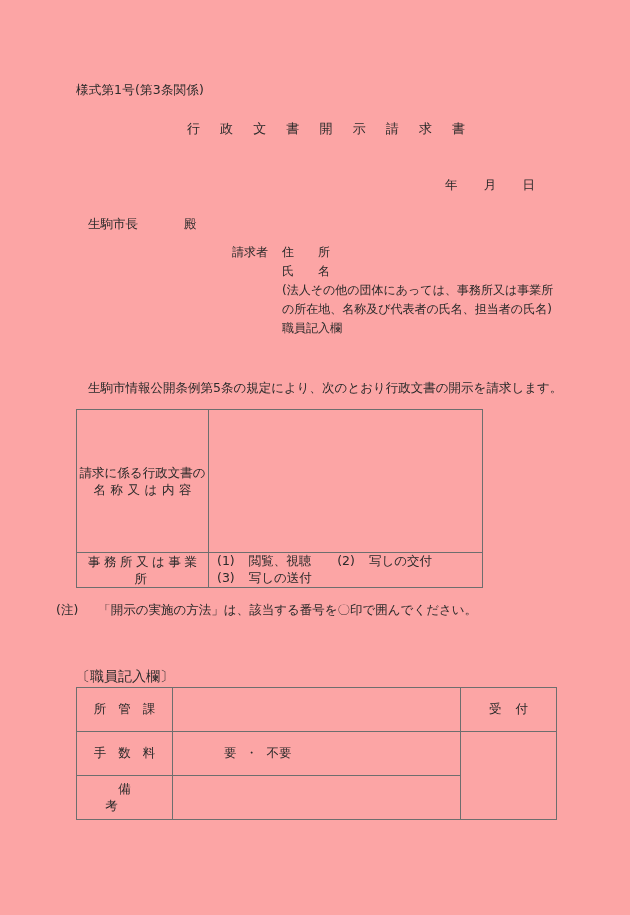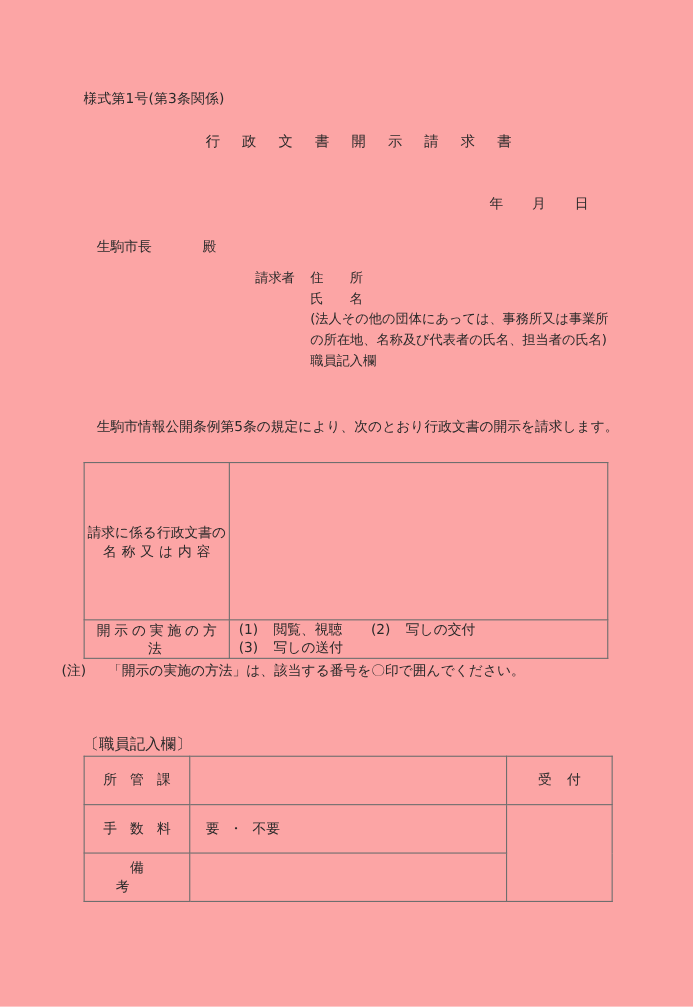--- a/index.html
+++ b/index.html
@@ -80,22 +80,22 @@
   #statement {
     left: 88px;
     top: 380px;
     font-size: 12.5px;
   }
 
   
   #main-table {
     position: absolute;
     left: 76px;
-    top: 420px;
-    width: 477px;
+    top: 409px;
+    width: 407px;
     border-collapse: collapse;
     table-layout: fixed;
   }
   #main-table td {
     border: 1px solid #6e6e6e;
     font-size: 12.5px;
     padding: 0;
     vertical-align: middle;
   }
   #main-table .lbl {
@@ -168,21 +168,21 @@
   #staff-table .s-mid { width: 287px; }
   #staff-table .s-right {
     width: 95px;
     text-align: center;
   }
   #staff-table .s-right .spread {
     display: inline-block;
     letter-spacing: 14px;
     text-indent: 14px;
   }
-  #staff-table .fee-val { padding-left: 14px; margin-left: 20px; }
+  #staff-table .fee-val { padding-left: 51px; margin-left: 20px; }
   #staff-table .fee-val .dot { display: inline-block; width: 30px; text-align: center; }
 </style>
 </head>
 <body>
 
 <div class="page">
 
   <div class="abs jp" id="form-number">様式第1号(第3条関係)</div>
 
   <div class="abs jp" id="doc-title" style="position:absolute;">行 政 文 書 開 示 請 求 書</div>
@@ -212,21 +212,21 @@
   <table id="main-table">
     <tbody>
       <tr>
         <td class="lbl r1-h jp">
           <span class="l1">請求に係る行政文書の</span>
           <span class="l2">名称又は内容</span>
         </td>
         <td class="r1-h jp"></td>
       </tr>
       <tr>
-        <td class="lbl r2-h method-lbl jp">開示の実施の方法</td>
+        <td class="lbl r2-h method-lbl jp">事務所又は事業所</td>
         <td class="r2-h method-val jp">
           <span class="opt"><span class="num">(1)</span><span class="innergap"></span><span>閲覧、視聴</span></span><span class="optgap"></span><span class="opt"><span class="num">(2)</span><span class="innergap"></span><span>写しの交付</span></span><span class="optgap"></span><span class="opt"><span class="num">(3)</span><span class="innergap"></span><span>写しの送付</span></span>
         </td>
       </tr>
     </tbody>
   </table>
 
   <div class="abs jp" id="note">
     <span>(注)</span><span class="ngap"></span><span>「開示の実施の方法」は、該当する番号を〇印で囲んでください。</span>
   </div>

